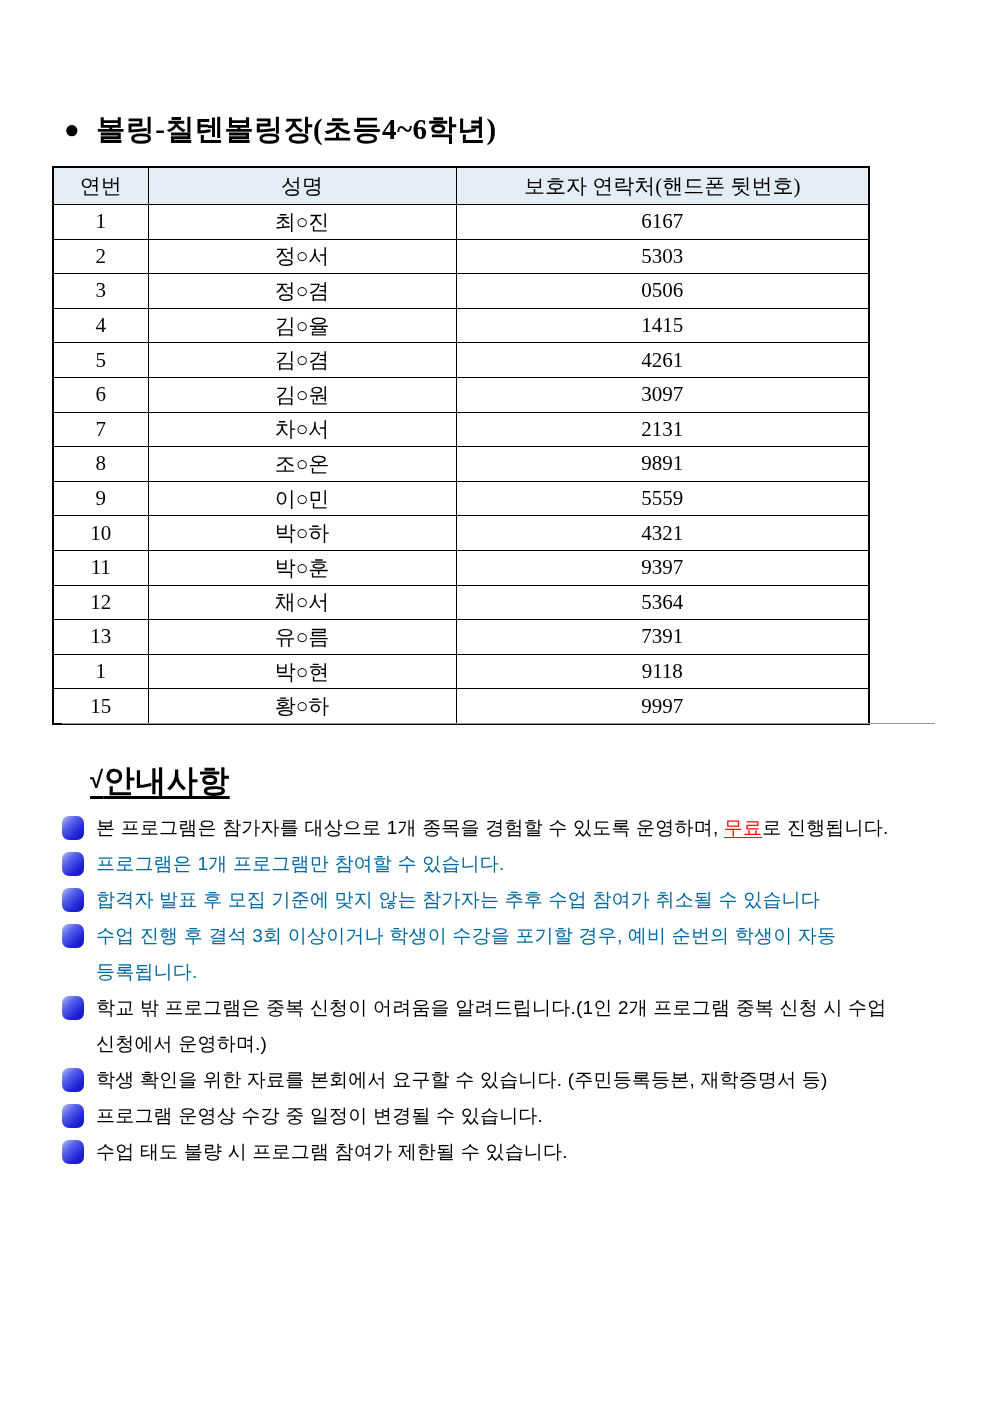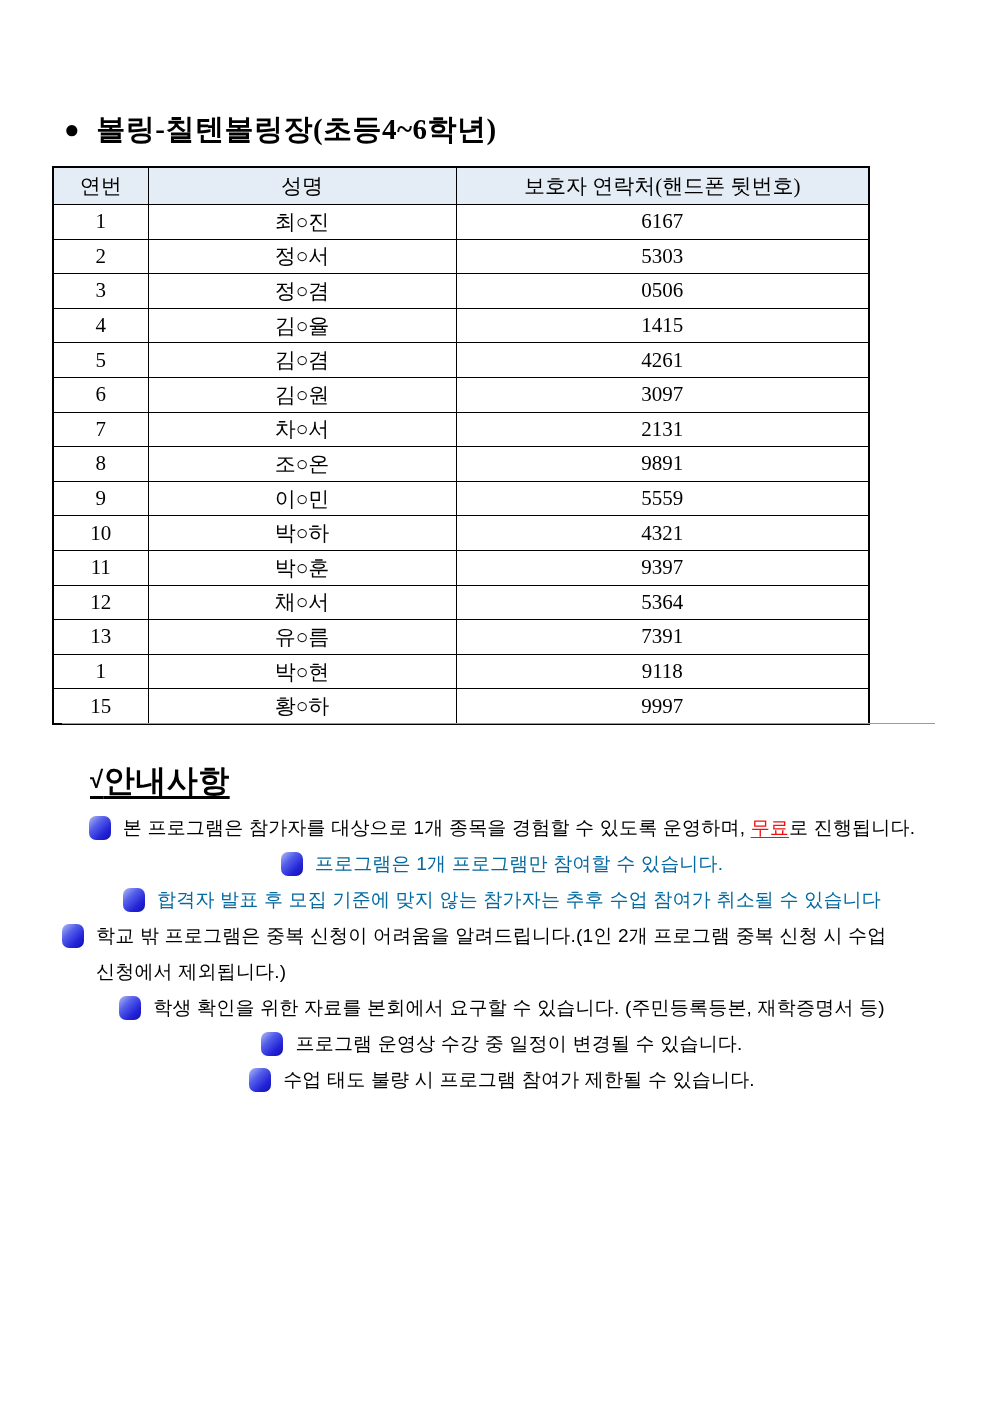--- a/index.html
+++ b/index.html
@@ -85,21 +85,20 @@
     top: 810px;
     left: 62px;
     width: 880px;
     font-family: "Liberation Sans", "DejaVu Sans", sans-serif;
     font-size: 19px;
     letter-spacing: 0.2px;
   }
   .notice-item {
     display: flex;
     align-items: flex-start;
-    justify-content: center;
   }
   .notice-bullet {
     flex: 0 0 auto;
     width: 22px;
     height: 24px;
     margin-top: 6px;
     margin-right: 12px;
     border-radius: 7px;
     background: linear-gradient(135deg, #b4bdf6 0%, #5560ea 35%, #2424d8 70%, #0f0fae 100%);
   }
@@ -232,21 +231,25 @@
     <div class="notice-item">
       <span class="notice-bullet"></span>
       <span class="notice-text seg-red">프로그램은 1개 프로그램만 참여할 수 있습니다.</span>
     </div>
     <div class="notice-item">
       <span class="notice-bullet"></span>
       <span class="notice-text seg-red">합격자 발표 후 모집 기준에 맞지 않는 참가자는 추후 수업 참여가 취소될 수 있습니다</span>
     </div>
     <div class="notice-item">
       <span class="notice-bullet"></span>
-      <span class="notice-text seg-black">학교 밖 프로그램은 중복 신청이 어려움을 알려드립니다.(1인 2개 프로그램 중복 신청 시 수업 신청에서 제외됩니다.)</span>
+      <span class="notice-text seg-red">수업 진행 후 결석 3회 이상이거나 학생이 수강을 포기할 경우, 예비 순번의 학생이 자동 등록됩니다.</span>
+    </div>
+    <div class="notice-item">
+      <span class="notice-bullet"></span>
+      <span class="notice-text seg-black">학교 밖 프로그램은 중복 신청이 어려움을 알려드립니다.(1인 2개 프로그램 중복 신청 시 수업 신청에서 운영하며.)</span>
     </div>
     <div class="notice-item">
       <span class="notice-bullet"></span>
       <span class="notice-text seg-black">학생 확인을 위한 자료를 본회에서 요구할 수 있습니다. (주민등록등본, 재학증명서 등)</span>
     </div>
     <div class="notice-item">
       <span class="notice-bullet"></span>
       <span class="notice-text seg-black">프로그램 운영상 수강 중 일정이 변경될 수 있습니다.</span>
     </div>
     <div class="notice-item">

